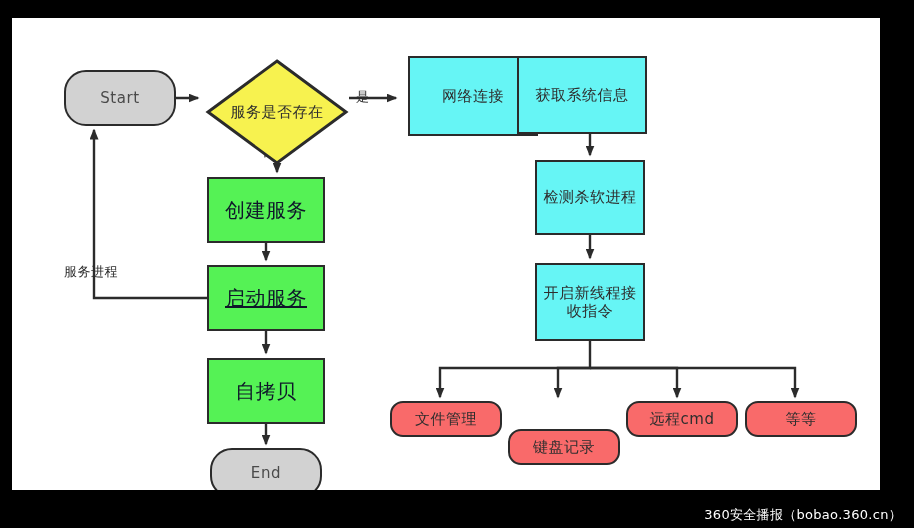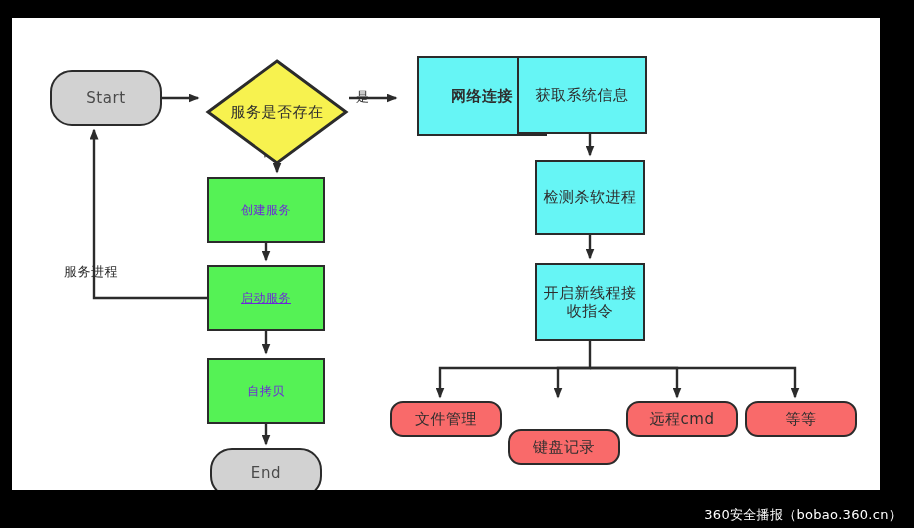--- a/index.html
+++ b/index.html
@@ -49,22 +49,22 @@
   }
   .node-terminal {
     background: #d2d2d2;
     border-radius: 22px;
     font-size: 15px;
     color: #4a4a4a;
     letter-spacing: 0.6px;
   }
   .node-process-green {
     background: #55f255;
-    font-size: 12px;
-    color: #6d28d9;
+    font-size: 20px;
+    color: #0f172a;
   }
   .node-process-cyan {
     background: #66f5f5;
     font-size: 15px;
     color: #2e2e2e;
   }
   .node-action-pink {
     background: #f96a6a;
     border-radius: 13px;
     font-size: 15px;
@@ -129,21 +129,21 @@
         <path d="M578,116 L578,137"></path>
         <path d="M578,217 L578,240"></path>
         <path d="M578,323 L578,350 L428,350 L428,379"></path>
         <path d="M578,350 L546,350 L546,379"></path>
         <path d="M578,350 L665,350 L665,379"></path>
         <path d="M578,350 L783,350 L783,379"></path>
         <path d="M195,280 L82,280 L82,112"></path>
       </g>
     </svg>
 
-    <div class="node node-terminal" style="left:38px; top:52px; width:112px; height:56px;text-align:center;">
+    <div class="node node-terminal" style="left:52px; top:52px; width:112px; height:56px;text-align:center;">
       <span>Start</span>
     </div>
 
     <div class="node node-decision" style="left:193px; top:40px; width:144px; height:108px;">
       <svg class="diamond-shape" viewBox="0 0 144 108" preserveAspectRatio="none" xmlns="http://www.w3.org/2000/svg">
         <polygon points="72,3 141,54 72,105 3,54" fill="#f7f24f" stroke="#2b2b2b" stroke-width="3"></polygon>
       </svg>
       <span class="decision-label">服务是否存在</span>
     </div>
 
@@ -154,21 +154,21 @@
       <span>启动服务</span>
     </div>
     <div class="node node-process-green" style="left:195px; top:340px; width:118px; height:66px;text-align:center;">
       <span>自拷贝</span>
     </div>
 
     <div class="node node-terminal" style="left:198px; top:430px; width:112px; height:50px;">
       <span>End</span>
     </div>
 
-    <div class="node node-process-cyan" style="left:405px; top:38px; width:130px; height:80px;font-weight:bold;">
+    <div class="node node-process-cyan" style="left:396px; top:38px; width:130px; height:80px;">
       <span>网络连接</span>
     </div>
     <div class="node node-process-cyan" style="left:505px; top:38px; width:130px; height:78px;">
       <span>获取系统信息</span>
     </div>
     <div class="node node-process-cyan" style="left:523px; top:142px; width:110px; height:75px;">
       <span>检测杀软进程</span>
     </div>
     <div class="node node-process-cyan" style="left:523px; top:245px; width:110px; height:78px;">
       <span style="white-space:pre-line;">开启新线程接

